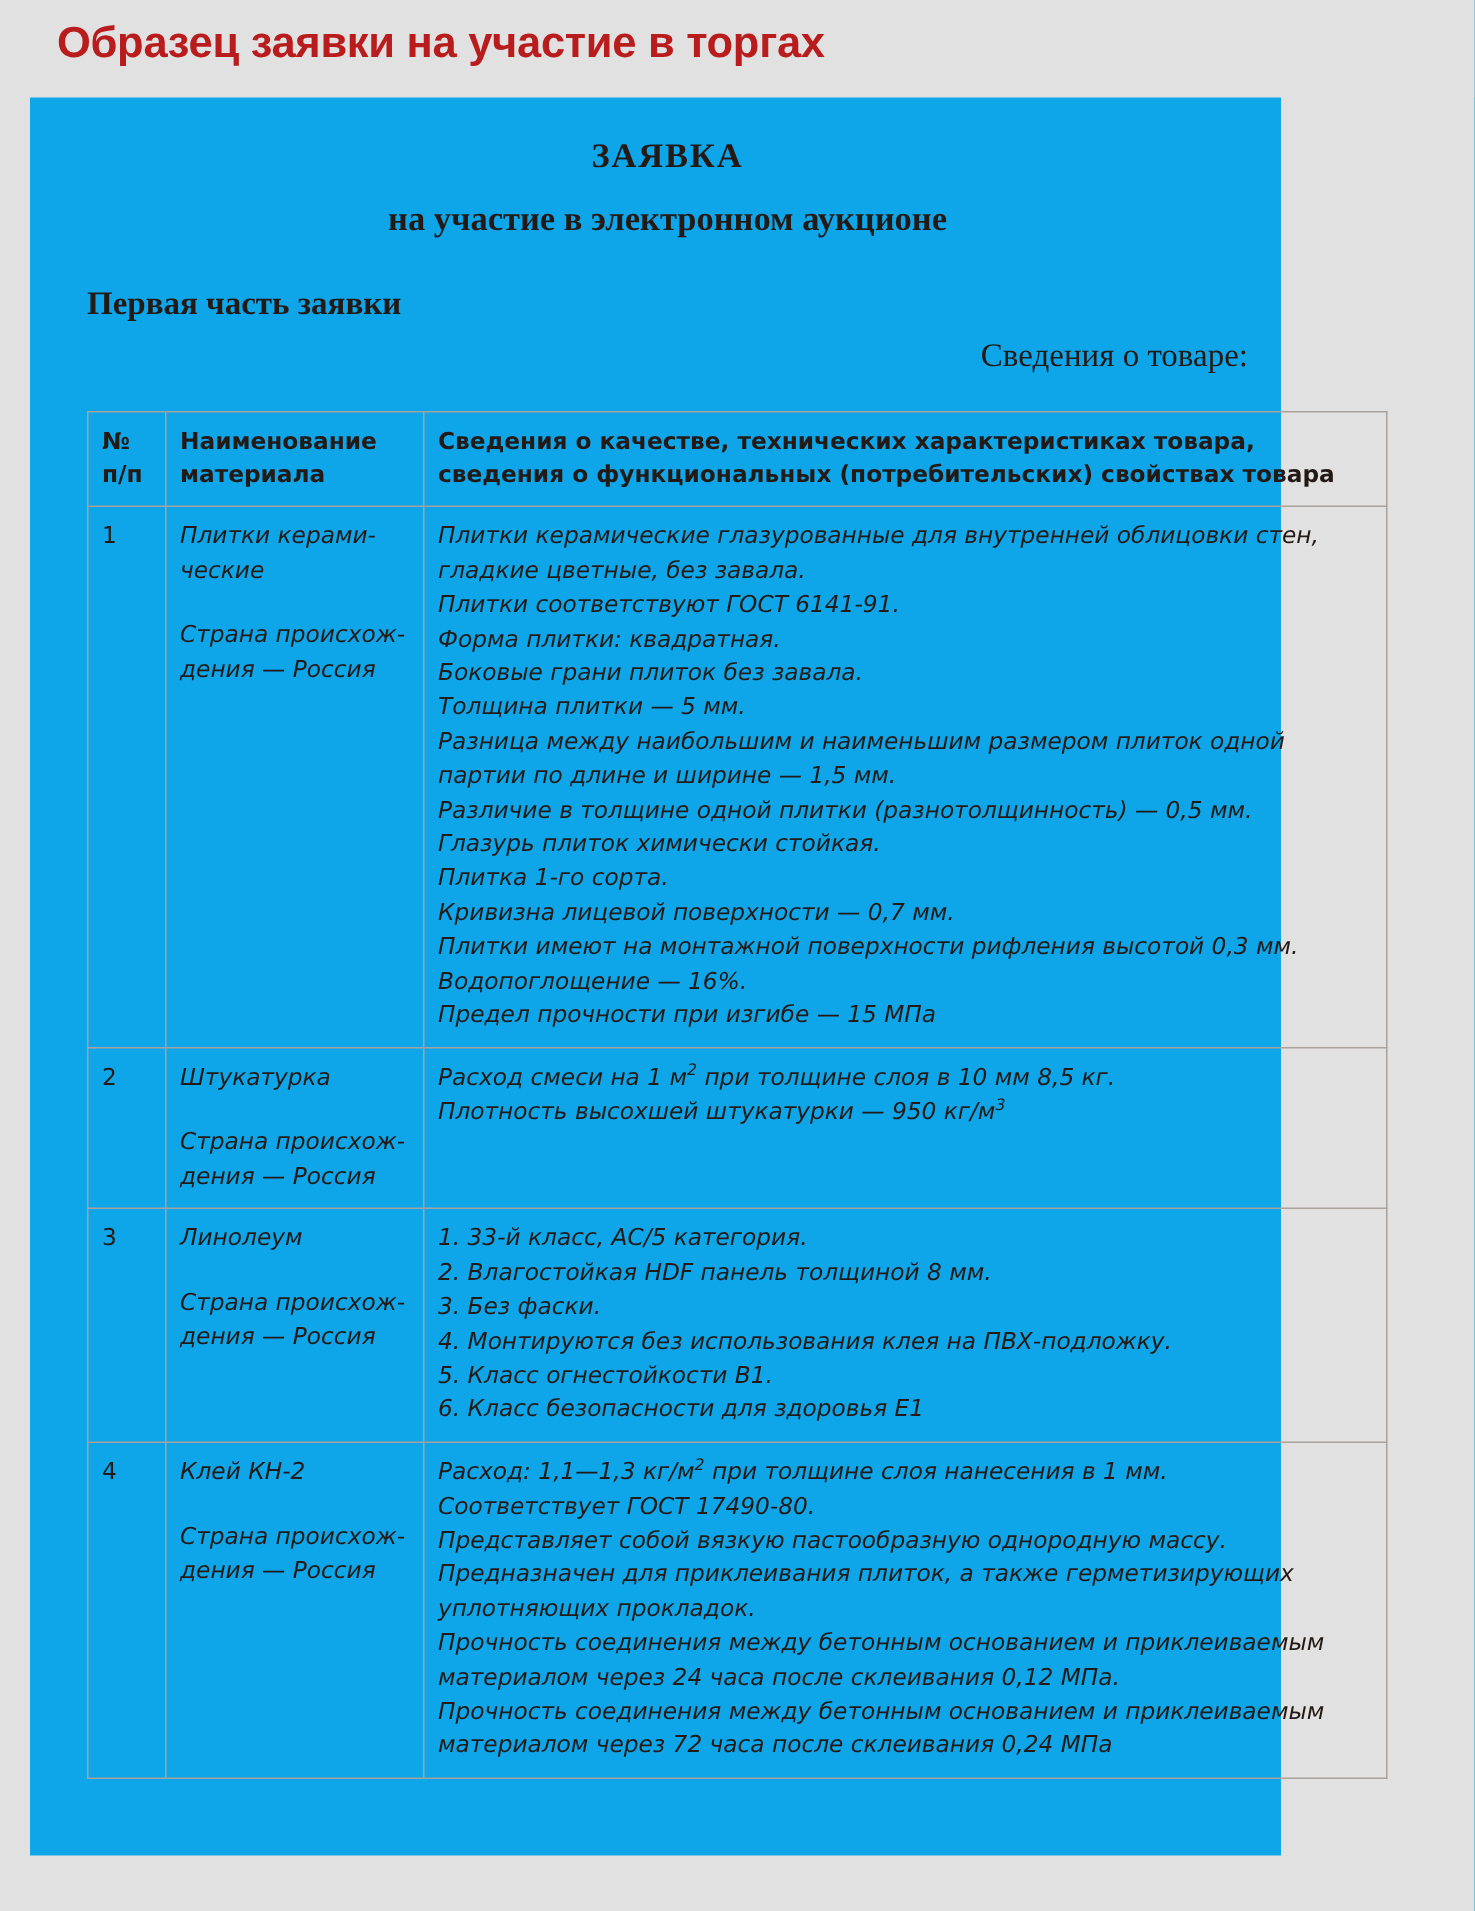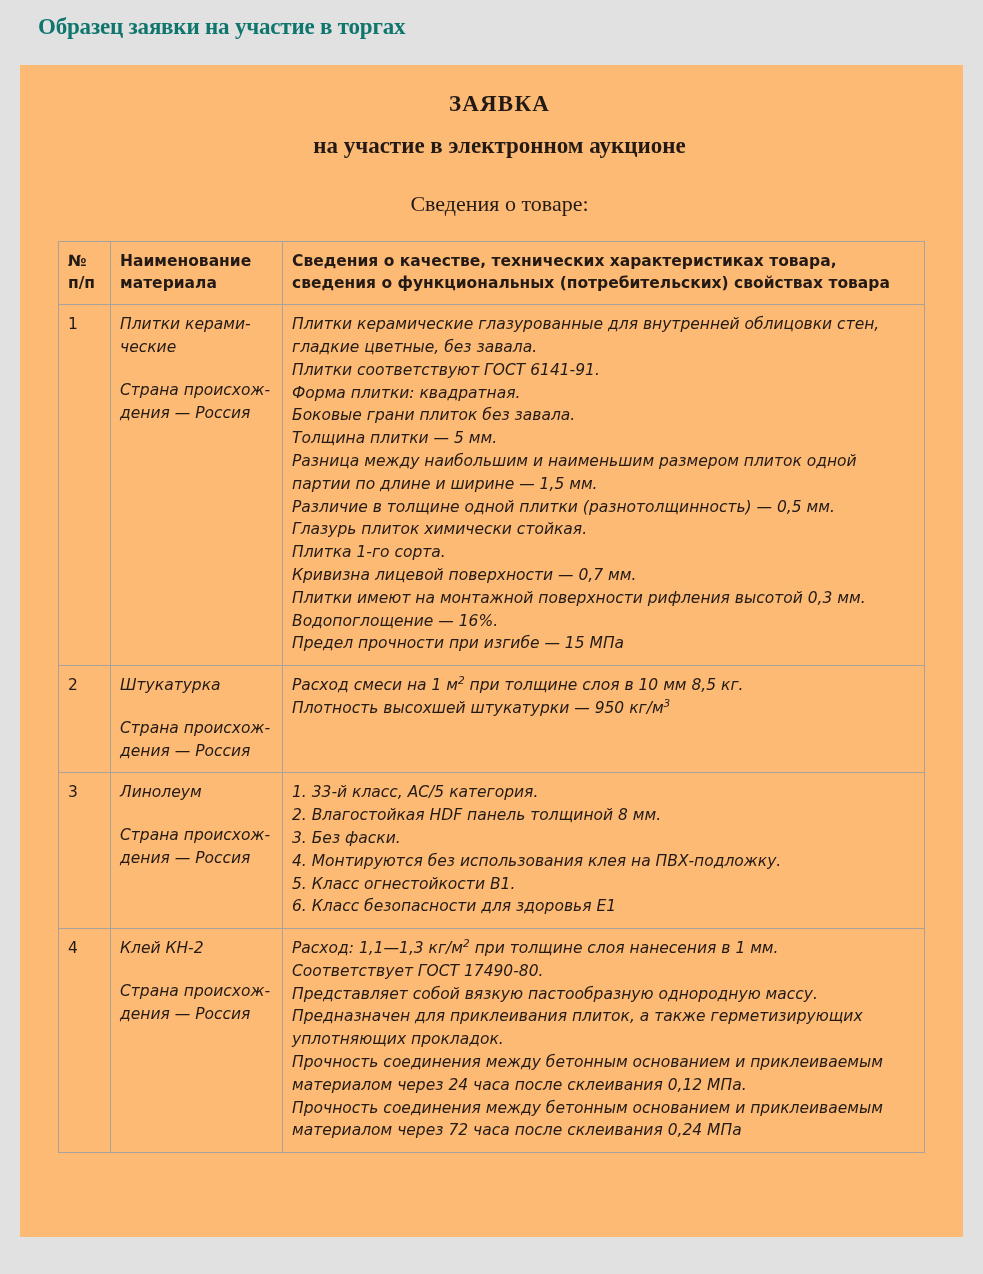--- a/index.html
+++ b/index.html
@@ -16,37 +16,37 @@
   }
 
   
   .top-band {
     height: 65px;
     box-sizing: border-box;
     padding: 14px 0 0 38px;
     background: #e2e1e1;
   }
   .doc-heading {
-    font-family: Liberation Serif, serif;
-    font-size: 23px;
+    font-family: Liberation Sans, sans-serif;
+    font-size: 29px;
     font-weight: bold;
     letter-spacing: -0.2px;
-    color: #0f766e;
+    color: #b91c1c;
     margin: 0;
     line-height: 1.1;
   }
 
   
   .page {
     position: relative;
     margin: 0 20px;
-    width: 943px;
+    width: 834px;
     height: 1172px;
     box-sizing: border-box;
-    background: #fdba74;
+    background: #0ea5e9;
     padding: 26px 22px 0 38px;
     box-shadow: 0 0 0 0 transparent;
   }
 
   
   .title-block {
     text-align: center;
     font-family: "Liberation Serif", serif;
     color: #231a16;
   }
@@ -70,21 +70,21 @@
     margin: 0 0 7px 0;
   }
   .para {
     font-family: "Liberation Serif", serif;
     font-size: 22px;
     line-height: 1.38;
     margin: 0;
     text-align: justify;
     text-justify: inter-word;
   }
-  .para.nojust { text-align: center; }
+  .para.nojust { text-align: right; }
 
   
   .tbl-wrap { margin-top: 22px; }
   table.spec {
     border-collapse: collapse;
     width: 866px;
     table-layout: fixed;
     font-family: "DejaVu Sans", sans-serif;
   }
   table.spec th, table.spec td {
@@ -121,20 +121,21 @@
   <h1 class="doc-heading">Образец заявки на участие в торгах</h1>
 </div>
 
 <div class="page">
 
   <div class="title-block">
     <div class="title-main">ЗАЯВКА</div>
     <div class="title-sub">на участие в электронном аукционе</div>
   </div>
 
+  <div class="section-label">Первая часть заявки</div>
   <p class="para nojust">Сведения о товаре:</p>
 
   <div class="tbl-wrap">
     <table class="spec">
       <colgroup>
         <col class="c-num">
           <col class="c-name">
           <col class="c-desc">
       </colgroup>
       <thead>

